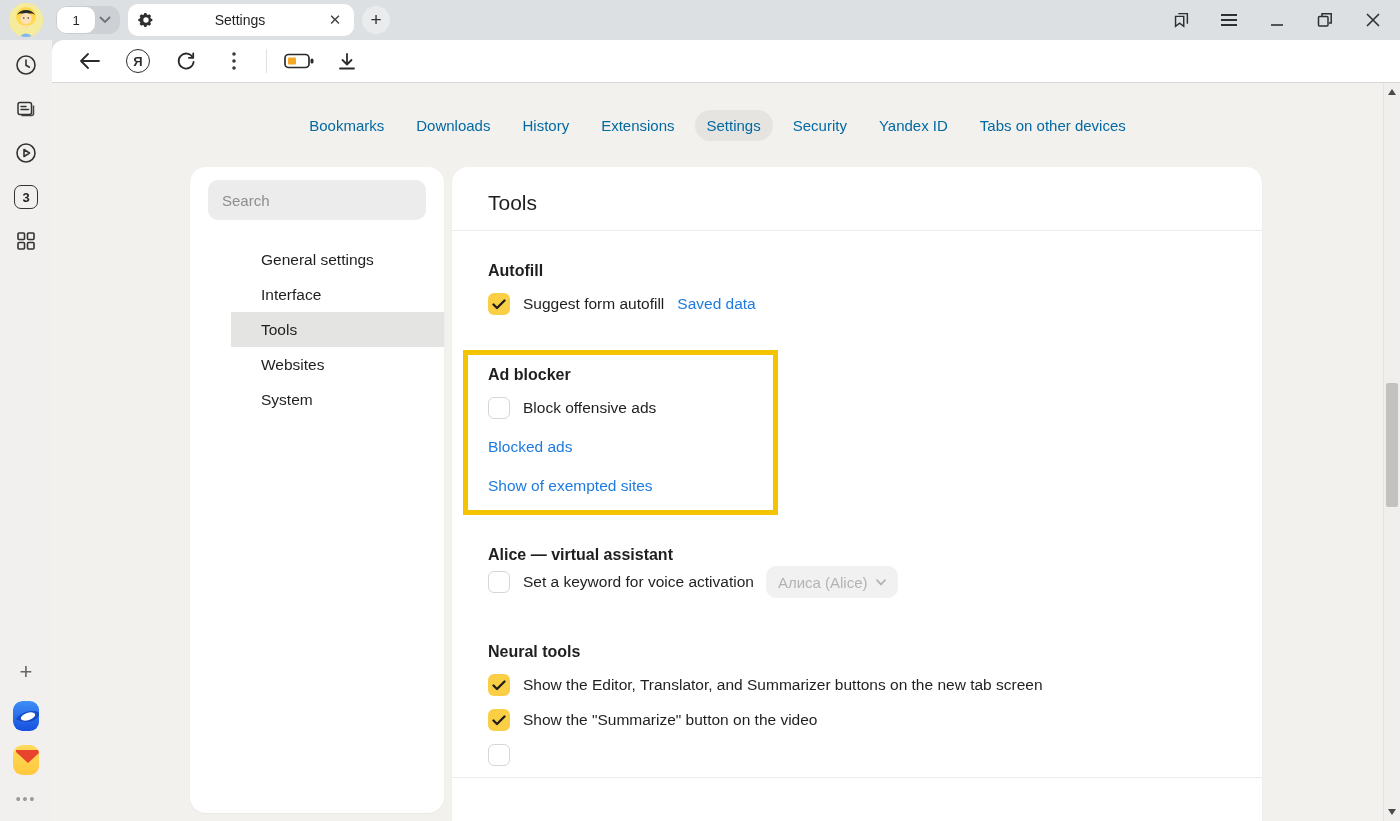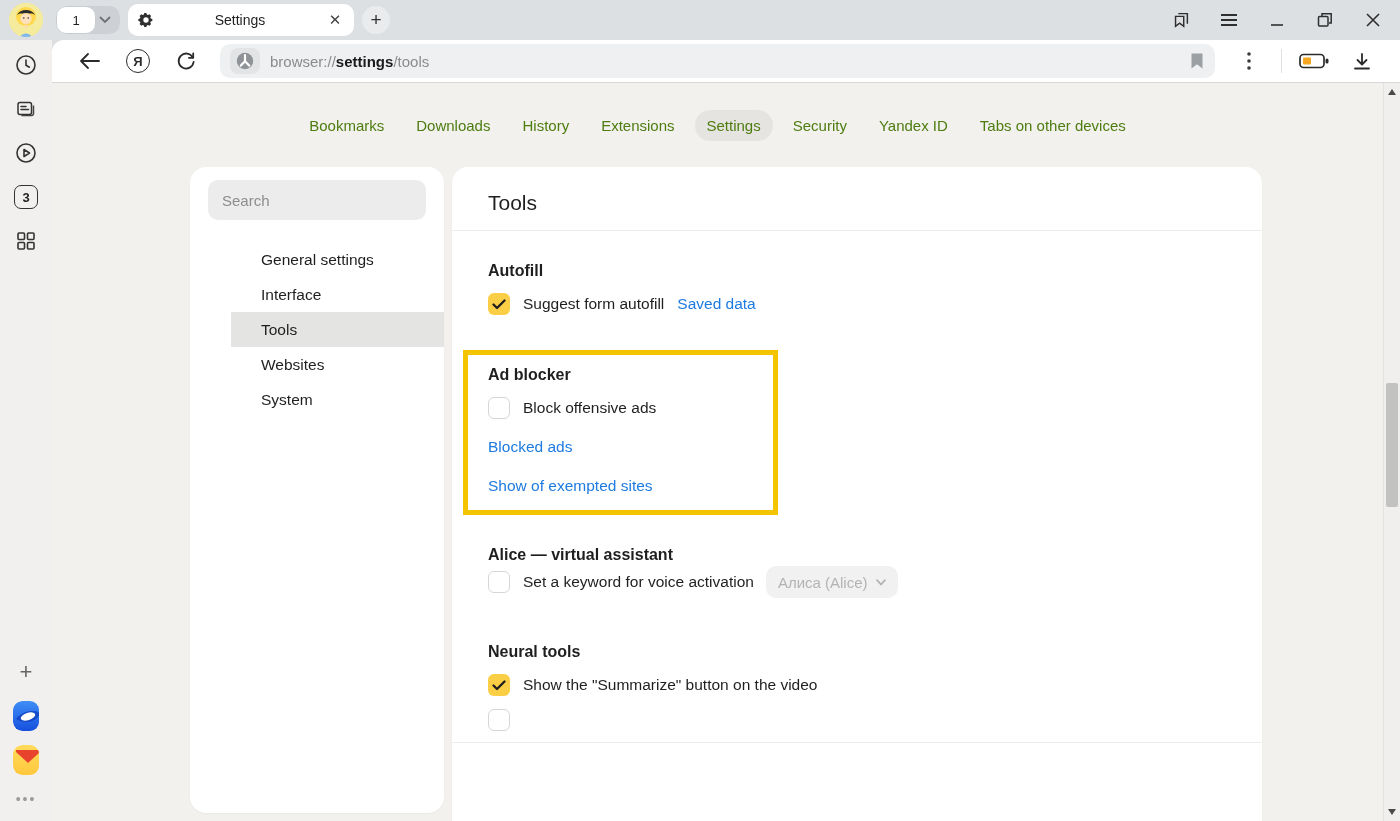--- a/index.html
+++ b/index.html
@@ -49,21 +49,21 @@
   .favicon-pill { width:30px; height:26px; background:#e2e4e5; border-radius:8px; display:flex;
                   align-items:center; justify-content:center; margin-right:10px; }
   .url { font-size:15px; color:#8b8b8b; white-space:nowrap; }
   .url b { color:#1b1b1b; font-weight:bold; }
   .ab-spacer { flex:1; }
   .tb-divider { width:1px; height:24px; background:#e1e1e1; margin:0 8px; }
 
   
   .content { position:absolute; left:52px; top:83px; right:17px; bottom:0; background:#f2f1ee; overflow:hidden; }
   .nav-tabs { display:flex; justify-content:center; align-items:center; gap:8px; margin-top:27px; }
-  .nav-item { font-size:15px; padding:7px 12px; border-radius:16px; color:#4d7c0f; white-space:nowrap; }
+  .nav-item { font-size:15px; padding:7px 12px; border-radius:16px; color:#0369a1; white-space:nowrap; }
   .nav-item.active { background:#e6e4e1; }
 
   .card { background:#fff; border-radius:16px; position:absolute; box-shadow:0 1px 2px rgba(0,0,0,0.04); }
   .sidebar-card { left:138px; top:84px; width:254px; height:646px; padding-top:13px; }
   .search-box { margin:0 18px; height:40px; background:#ececec; border-radius:10px; display:flex; align-items:center; }
   .search-box input { border:0; background:transparent; outline:none; font-family:"Liberation Sans",sans-serif;
                       font-size:15px; color:#1d4ed8; padding:0 14px; width:100%; }
   .search-box input::placeholder { color:#8d8d8d; }
   .side-list { margin-top:22px; }
   .side-item { height:35px; display:flex; align-items:center; padding-left:30px; font-size:15.5px; cursor:default;margin-left:41px; }
@@ -243,35 +243,20 @@
   </span>
   <span class="tb-icon">
     <span class="ya-circle">Я</span>
   </span>
   <span class="tb-icon">
     <svg width="20" height="20" viewBox="0 0 20 20" fill="none" stroke="#2b2b2b" stroke-width="1.8" stroke-linecap="round">
       <path d="M16.8 6.5A7.5 7.5 0 1017.6 11"></path>
         <path d="M17.2 2.5v4.3h-4.3" stroke-linejoin="round"></path>
     </svg>
   </span>
-  <div class="addressbar">
-    <span class="favicon-pill">
-      <svg width="18" height="18" viewBox="0 0 18 18">
-        <circle cx="9" cy="9" r="8.2" fill="#8f9296"></circle>
-        <path d="M9 3.2v6M9 9.2l-4.2 4.4M9 9.2l4.2 4.4" stroke="#fff" stroke-width="2.2" stroke-linecap="round"></path>
-      </svg>
-    </span>
-    <span class="url"><span>browser://</span><b>settings</b><span>/tools</span></span>
-    <span class="ab-spacer"></span>
-    <span>
-      <svg width="16" height="18" viewBox="0 0 16 18">
-          <path d="M2.5 1.5h11v15l-5.5-4.3-5.5 4.3z" fill="#9aa0a4"></path>
-        </svg>
-    </span>
-  </div>
   <span class="tb-icon">
     <svg width="4" height="18" viewBox="0 0 4 18" fill="#3a3a3a">
       <circle cx="2" cy="2" r="1.8"></circle>
         <circle cx="2" cy="9" r="1.8"></circle>
         <circle cx="2" cy="16" r="1.8"></circle>
     </svg>
   </span>
   <span class="tb-divider"></span>
   <span class="tb-icon">
     <svg width="30" height="16" viewBox="0 0 30 16" fill="none">
@@ -355,20 +340,28 @@
       </span>
     </div>
 
     <div class="section-heading neural-heading">Neural tools</div>
     <div class="row">
       <span class="checkbox checked">
         <svg width="14" height="11" viewBox="0 0 14 11">
             <path d="M1.5 5.5L5 9l7.5-7.5" stroke="#1d1d1d" stroke-width="2.3" fill="none" stroke-linecap="round" stroke-linejoin="round"></path>
           </svg>
       </span>
+      <span class="row-label">Show the Editor, Translator, and Summarizer buttons on the new tab screen</span>
+    </div>
+    <div class="row">
+      <span class="checkbox checked">
+        <svg width="14" height="11" viewBox="0 0 14 11">
+            <path d="M1.5 5.5L5 9l7.5-7.5" stroke="#1d1d1d" stroke-width="2.3" fill="none" stroke-linecap="round" stroke-linejoin="round"></path>
+          </svg>
+      </span>
       <span class="row-label">Show the "Summarize" button on the video</span>
     </div>
     <div class="row">
       <span class="checkbox unchecked"></span>
     </div>
     <div class="hr bottom-hr"></div>
   </div>
 </div>
 
 <div class="scrollbar">

